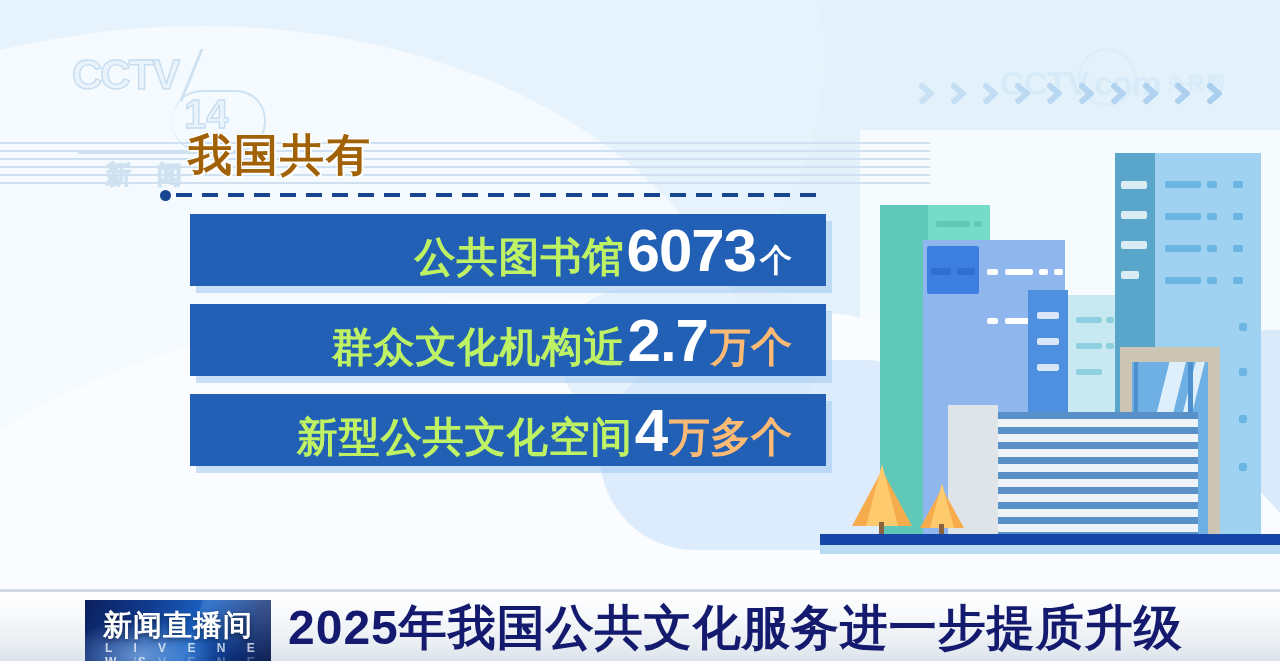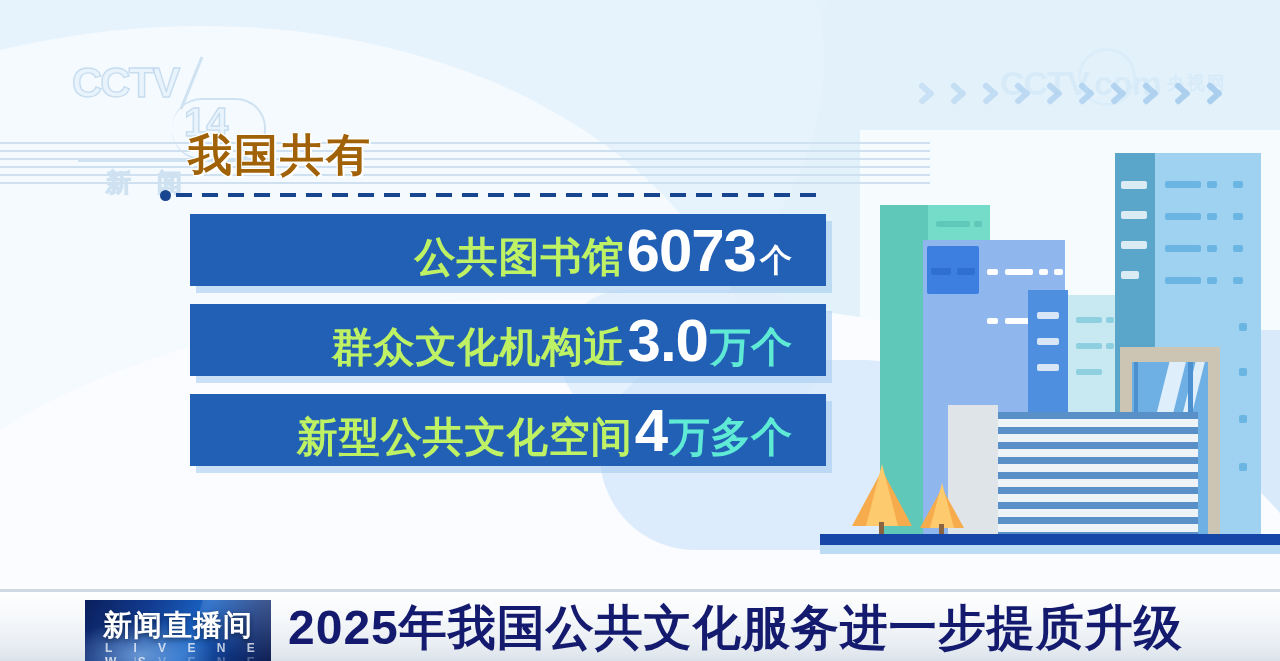--- a/index.html
+++ b/index.html
@@ -24,21 +24,21 @@
     background:#e3f1fb;transform:rotate(37deg);}
   .bg-rtpanel{position:absolute;right:0;top:330px;width:340px;height:210px;background:#cfe6fa;}
   .bg-rtpanel2{position:absolute;right:0;top:330px;width:170px;height:210px;background:#d9ebfb;}
   .bg-whitefield{position:absolute;right:0;top:130px;width:420px;height:212px;background:#f6fbfe;}
   .bg-blob{position:absolute;left:600px;top:360px;width:360px;height:190px;
     border-radius:110px;background:#d6e9fb;opacity:.85;}
   .bg-blob2{position:absolute;left:560px;top:290px;width:260px;height:130px;
     border-radius:90px;background:#e2f0fc;opacity:.9;}
 
   
-  .logo{position:absolute;left:72px;top:56px;width:190px;height:92px;}
+  .logo{position:absolute;left:72px;top:48px;width:190px;height:92px;}
   .logo-main{display:flex;align-items:center;height:54px;}
   .logo-cctv{font-size:42px;font-weight:700;letter-spacing:-2px;color:#e8f3fc;
     -webkit-text-stroke:1.4px #c6dcef;text-shadow:0 1px 0 #ffffff;line-height:1;}
   .logo-slash{width:64px;height:52px;position:relative;margin-left:-2px;}
   .logo-slash:before{content:"";position:absolute;left:14px;top:-2px;width:3px;height:56px;
     background:#cfe2f2;transform:rotate(22deg);}
   .logo-13{position:absolute;left:112px;top:46px;font-size:40px;font-weight:700;color:#e8f3fc;
     -webkit-text-stroke:1.4px #c6dcef;line-height:1;}
   .logo-oval{position:absolute;left:100px;top:42px;width:92px;height:58px;
     border:2px solid #cfe2f2;border-radius:30px;border-left:none;}
@@ -71,21 +71,21 @@
   .dash-line{position:absolute;left:176px;top:193px;width:650px;height:4px;
     background:repeating-linear-gradient(to right,#17458f 0 16px,transparent 16px 26px);}
 
   
   .bar{position:absolute;background:#2160b5;display:flex;align-items:center;justify-content:flex-end;
     box-shadow:6px 7px 0 rgba(160,200,238,.55);}
   .bar-inner{display:flex;align-items:baseline;padding-right:34px;white-space:nowrap;}
   .b-label{font-size:41px;font-weight:900;color:#bef264;letter-spacing:1px;}
   .b-num{font-size:60px;font-weight:900;color:#ffffff;letter-spacing:-1px;margin:0 2px;}
   .b-unit{font-size:32px;font-weight:900;color:#ffffff;margin-left:2px;}
-  .b-unit2{font-size:41px;font-weight:900;color:#5eead4;text-align:right;}
+  .b-unit2{font-size:41px;font-weight:900;color:#fdba74;text-align:right;}
   #bar0{left:190px;top:214px;width:636px;height:72px;}
   #bar1{left:190px;top:304px;width:636px;height:72px;}
   #bar2{left:190px;top:394px;width:636px;height:72px;}
 
   
   .city{position:absolute;left:820px;top:120px;width:460px;height:425px;}
   .bld{position:absolute;bottom:0;}
   .win{position:absolute;background:rgba(255,255,255,.78);border-radius:2px;}
   .winb{position:absolute;background:#ffffff;border-radius:2px;}
   .ground{position:absolute;left:0;bottom:0;width:460px;height:11px;background:#1546a8;}
@@ -167,21 +167,21 @@
   <div class="bar" id="bar0">
     <div class="bar-inner">
       <span class="b-label">公共图书馆</span>
       <span class="b-num">6073</span>
       <span class="b-unit">个</span>
     </div>
   </div>
   <div class="bar" id="bar1">
     <div class="bar-inner">
       <span class="b-label">群众文化机构近</span>
-      <span class="b-num">3.0</span>
+      <span class="b-num">2.7</span>
       <span class="b-unit2">万个</span>
     </div>
   </div>
   <div class="bar" id="bar2">
     <div class="bar-inner">
       <span class="b-label">新型公共文化空间</span>
       <span class="b-num">4</span>
       <span class="b-unit2">万多个</span>
     </div>
   </div>

